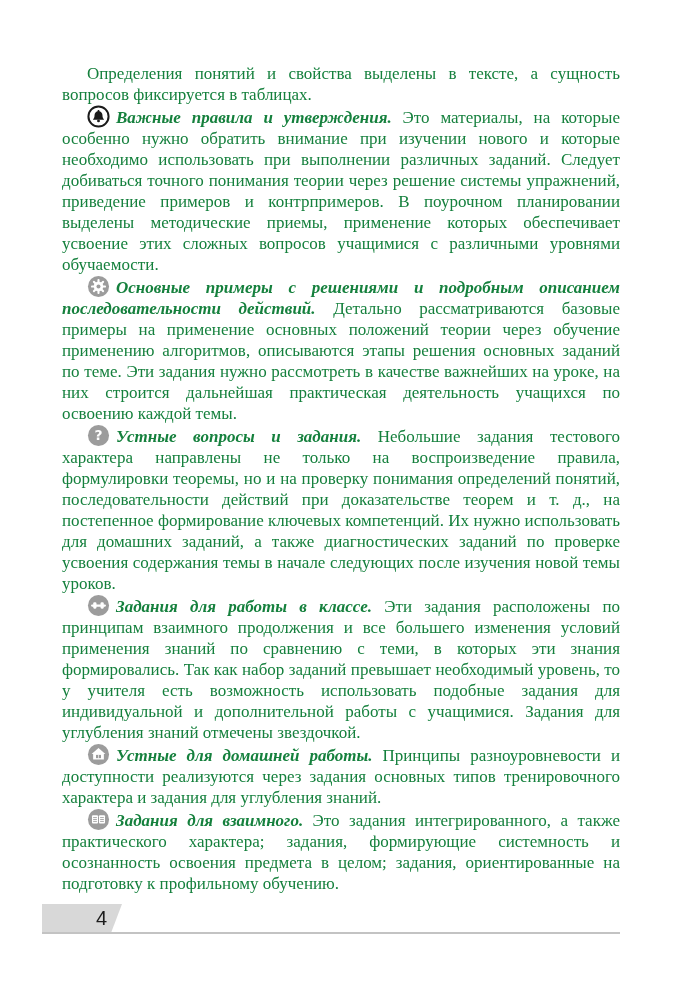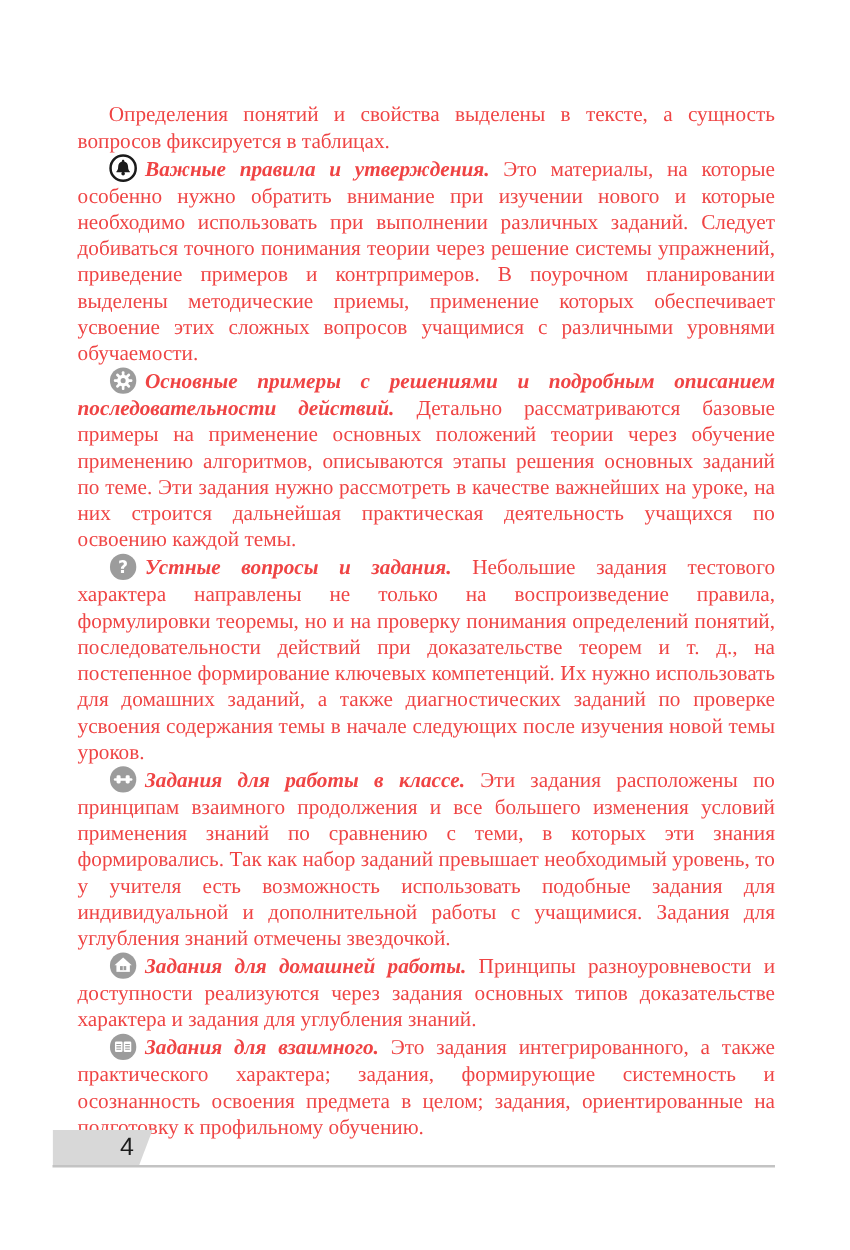--- a/index.html
+++ b/index.html
@@ -8,23 +8,23 @@
     position: relative;
     width: 680px;
     height: 1000px;
     background: #ffffff;
     overflow: hidden;
     font-family: "Liberation Serif", "DejaVu Serif", serif;
   }
   .content {
     position: absolute;
     left: 62px;
-    top: 81px;
+    top: 63px;
     width: 558px;
-    color: #ef4444;
+    color: #15803d;
     font-size: 17px;
     line-height: 21px;
     text-align: justify;
   }
   .content p {
     margin: 0;
     text-indent: 25px;
   }
   .lead { font-style: italic; font-weight: bold; }
   .icon {
@@ -94,21 +94,21 @@
               <rect x="6.5" y="8.6" width="3.4" height="6.8" rx="1.2"></rect>
               <rect x="14.1" y="8.6" width="3.4" height="6.8" rx="1.2"></rect>
             </g>
           </svg></span><span class="lead">Задания для работы в классе.</span> <span>Эти задания расположены по принципам взаимного продолжения и все большего изменения условий применения знаний по сравнению с теми, в которых эти знания формировались. Так как набор заданий превышает необходимый уровень, то у учителя есть возможность использовать подобные задания для индивидуальной и дополнительной работы с учащимися. Задания для углубления знаний отмечены звездочкой.</span></p>
       <p><span class="icon"><svg viewBox="0 0 24 24">
             <circle cx="12" cy="12" r="11" fill="#9c9c9c"></circle>
             <path fill="#fff" d="M12 5.2 4.8 11.6 H19.2 Z"></path>
             <rect x="6.4" y="11" width="11.2" height="6.2" fill="#fff"></rect>
             <rect x="9.4" y="12.4" width="5.2" height="3.4" fill="#9c9c9c"></rect>
             <rect x="11.7" y="12.4" width="0.7" height="3.4" fill="#fff"></rect>
-          </svg></span><span class="lead">Задания для домашней работы.</span> <span>Принципы разноуровневости и доступности реализуются через задания основных типов доказательстве характера и задания для углубления знаний.</span></p>
+          </svg></span><span class="lead">Устные для домашней работы.</span> <span>Принципы разноуровневости и доступности реализуются через задания основных типов тренировочного характера и задания для углубления знаний.</span></p>
       <p><span class="icon"><svg viewBox="0 0 24 24">
             <circle cx="12" cy="12" r="11" fill="#9c9c9c"></circle>
             <g fill="#fff">
               <rect x="5.2" y="7.6" width="6.3" height="8.6" rx="1"></rect>
               <rect x="12.5" y="7.6" width="6.3" height="8.6" rx="1"></rect>
             </g>
             <g stroke="#9c9c9c" stroke-width="0.9">
               <line x1="6.4" y1="10" x2="10.3" y2="10"></line>
               <line x1="6.4" y1="12" x2="10.3" y2="12"></line>
               <line x1="6.4" y1="14" x2="10.3" y2="14"></line>

